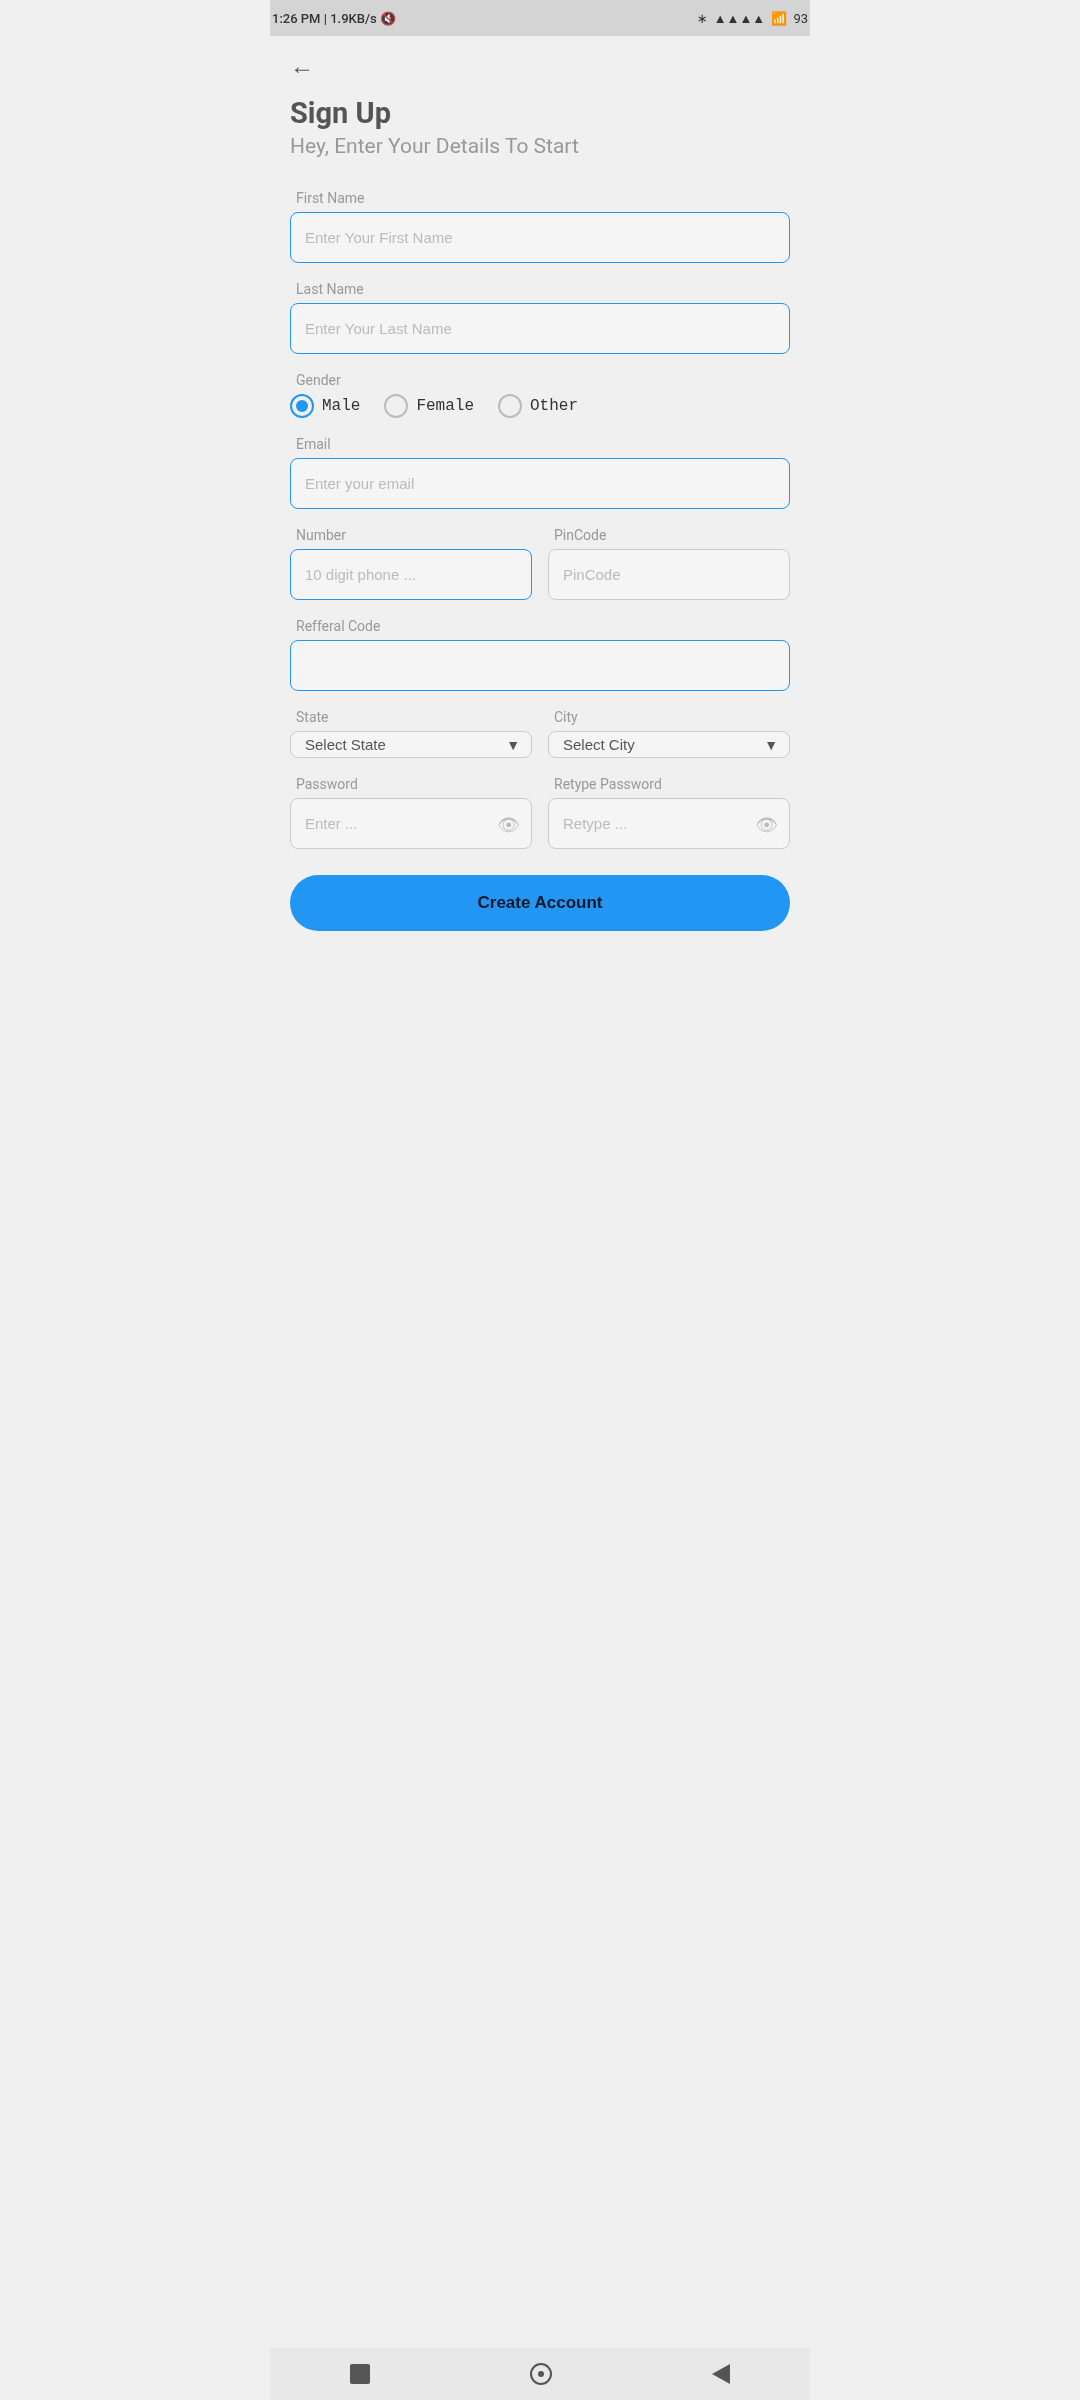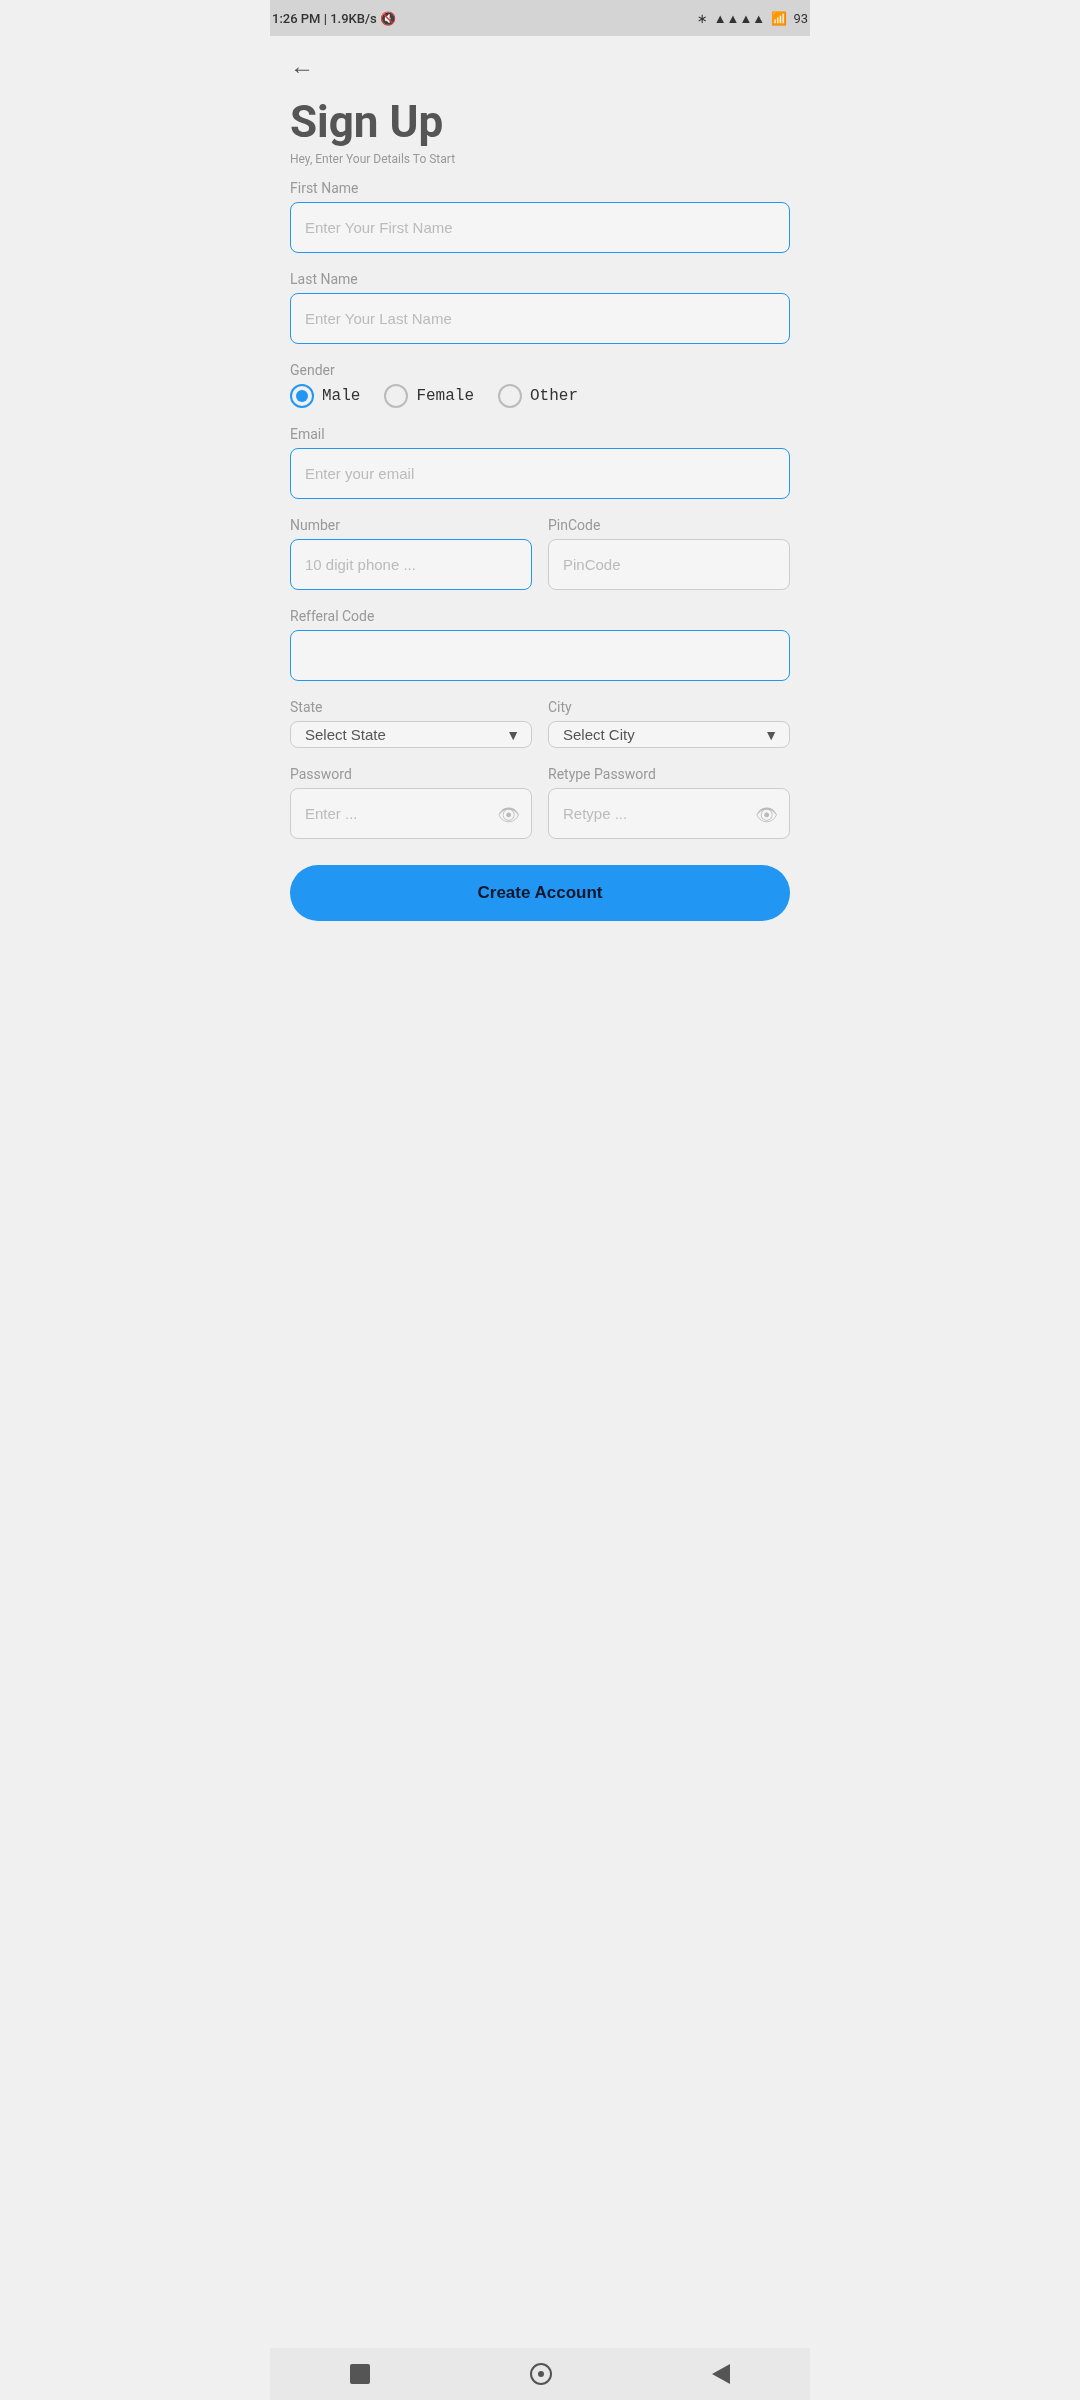--- a/index.html
+++ b/index.html
@@ -55,41 +55,42 @@
       display: inline-flex;
       align-items: center;
     }
 
     .back-arrow {
       font-size: 24px;
       color: #555;
     }
 
     .page-title {
-      font-size: 44px;
+      font-size: 29px;
       font-weight: 700;
       color: #555;
       margin-bottom: 4px;
     }
 
     .page-subtitle {
-      font-size: 12px;
+      font-size: 21px;
       color: #999;
-      margin-bottom: 14px;
+      margin-bottom: 32px;
     }
 
     .form-group {
       margin-bottom: 18px;
     }
 
     .form-label {
       font-size: 14px;
       color: #999;
       margin-bottom: 6px;
       display: block;
+      margin-left: 6px;
     }
 
     .form-input {
       width: 100%;
       padding: 16px 14px;
       border: 1.5px solid #2196F3;
       border-radius: 8px;
       background: #f5f5f5;
       font-size: 15px;
       color: #999;

